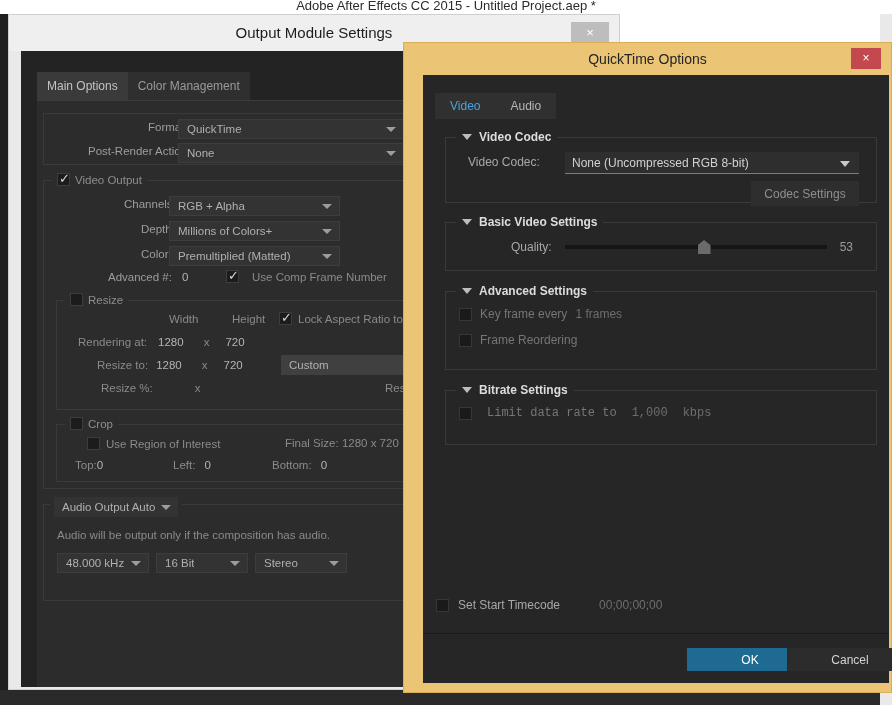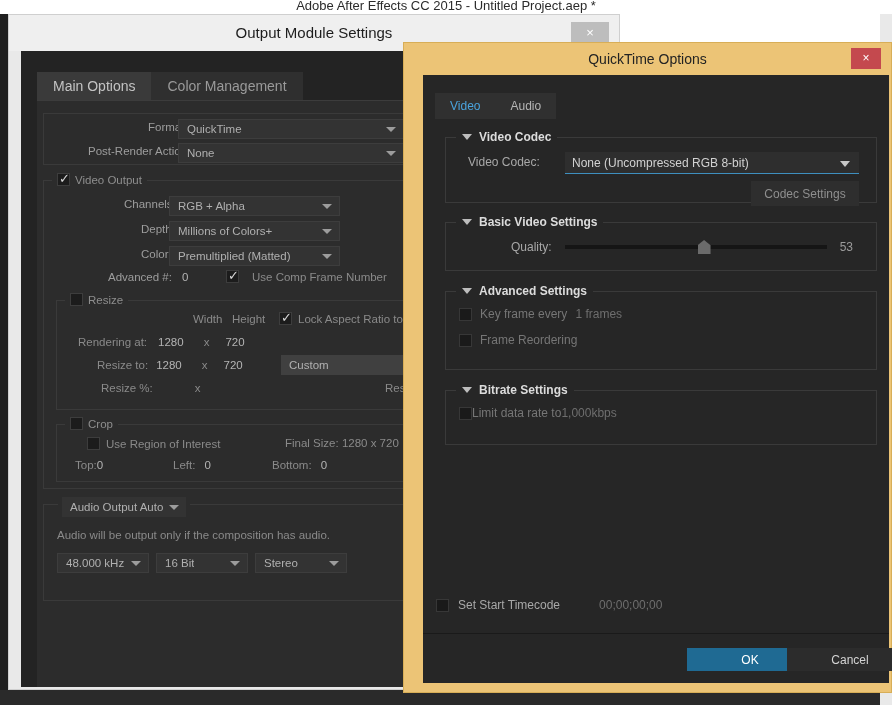--- a/index.html
+++ b/index.html
@@ -50,21 +50,21 @@
   }
   #oms-content {
     position: absolute; left: 12px; top: 36px; right: 2px; bottom: 2px;
     background: #232323;
   }
 
   
   .tabstrip { position: relative; height: 28px; margin: 21px 0 0 16px; }
   .tab {
     display: inline-block; height: 28px; line-height: 28px;
-    padding: 0 16px; font-size: 14px; color: #9a9a9a;
+    padding: 0 10px; font-size: 12px; color: #9a9a9a;
     background: #2f2f2f; cursor: pointer; vertical-align: top;
   }
   .tab.active { background: #3a3a3a; color: #c3c3c3; }
 
   .panel {
     position: absolute; left: 16px; top: 49px; right: 0; bottom: 0;
     background: #2c2c2c; border-top: 1px solid #3c3c3c;
   }
 
   
@@ -296,21 +296,21 @@
           <div class="row" style="left:182px; top:89px; gap:13px;">
             <span class="cbox checked"></span>
             <span class="lbl dim">Use Comp Frame Number</span>
           </div>
 
           <div class="group" style="left:12px; top:119px; width:536px; height:110px;">
             <div class="group-legend" style="background:#2c2c2c;">
               <span class="cbox"></span>
               <span>Resize</span>
             </div>
-            <div class="row" style="left:112px; top:12px;margin-left:24px;">
+            <div class="row" style="left:112px; top:12px;">
               <span class="lbl dim">Width</span>
             </div>
             <div class="row" style="left:175px; top:12px;">
               <span class="lbl dim">Height</span>
             </div>
             <div class="row" style="left:222px; top:11px; gap:6px;">
               <span class="cbox checked"></span>
               <span class="lbl dim">Lock Aspect Ratio to 16</span>
             </div>
 
@@ -361,21 +361,21 @@
               <span class="val">0</span>
             </div>
             <div class="row" style="left:215px; top:34px; gap:9px;">
               <span class="lbl dim">Bottom:</span>
               <span class="val">0</span>
             </div>
           </div>
         </div>
 
         <div class="group" style="left:6px; top:403px; width:560px; height:97px;">
-          <div class="group-legend" style="padding:0 4px; left:14px;justify-content:flex-end;">
+          <div class="group-legend" style="padding:0 4px; left:6px;justify-content:flex-end;">
             <span class="select" style="width:124px; height:20px; border:none; background:#333333;">
               <span class="stext">Audio Output Auto</span>
               <span class="caret"></span>
             </span>
           </div>
           <div class="row" style="left:13px; top:24px;">
             <span class="lbl dim">Audio will be output only if the composition has audio.</span>
           </div>
           <div class="select" style="position:absolute; left:13px; top:48px; width:92px;">
             <span class="stext">48.000 kHz</span>
@@ -452,21 +452,21 @@
             <span class="qcbox"></span>
             <span class="qlbl-dim">Frame Reordering</span>
           </div>
         </div>
 
         <div class="qgroup" style="left:22px; top:315px; width:432px; height:55px;">
           <div class="qgroup-legend">
             <span class="tri"></span>
             <span>Bitrate Settings</span>
           </div>
-          <div class="qrow" style="left:13px; top:15px; gap:0;">
+          <div class="qrow" style="left:13px; top:15px; gap:15px;font-family:Liberation Mono, monospace;">
             <span class="qcbox"></span>
             <span class="qlbl-dim">Limit data rate to</span>
             <span class="qval-dim">1,000</span>
             <span class="qval-dim">kbps</span>
           </div>
         </div>
 
       </div>
 
       <div id="qt-footer">

